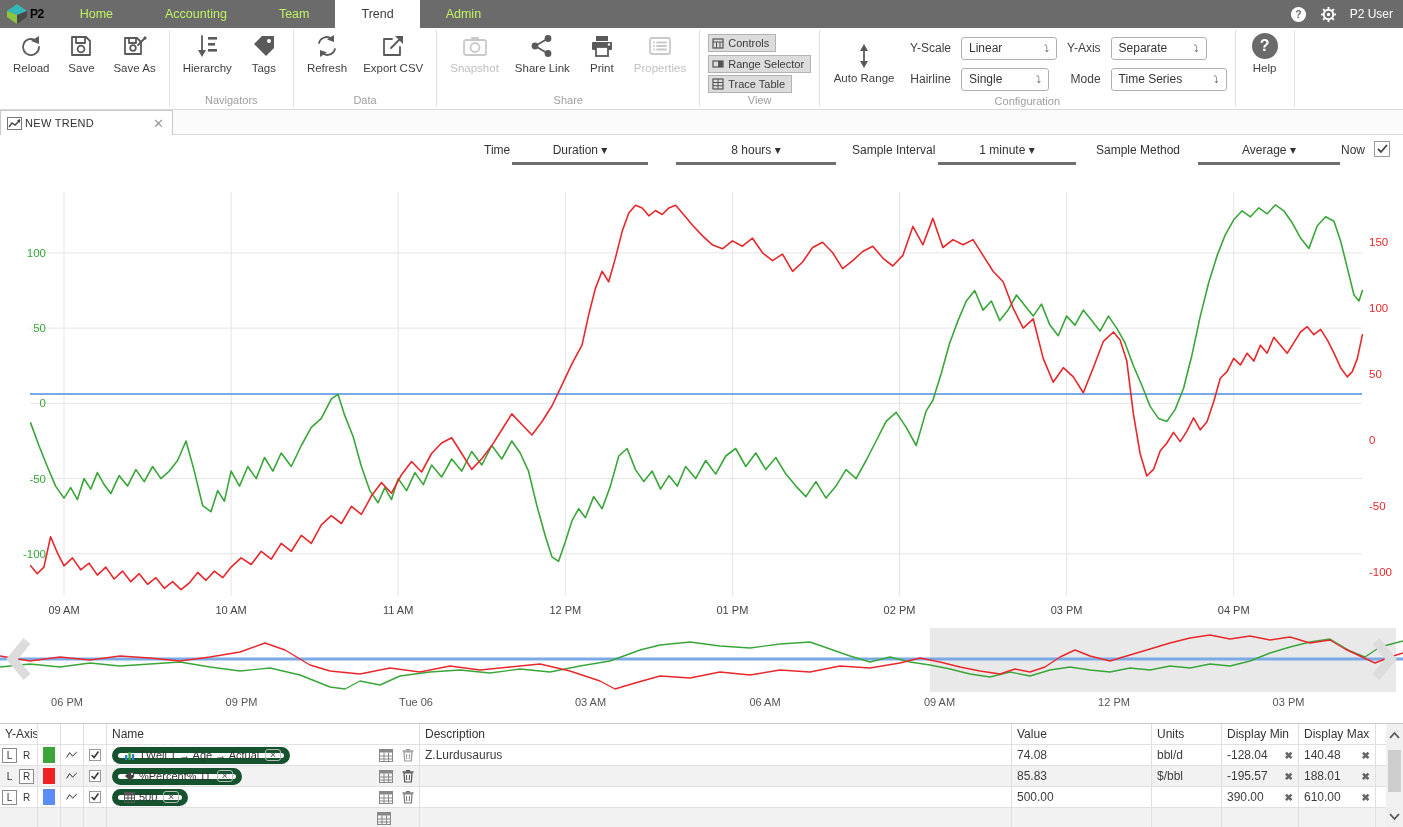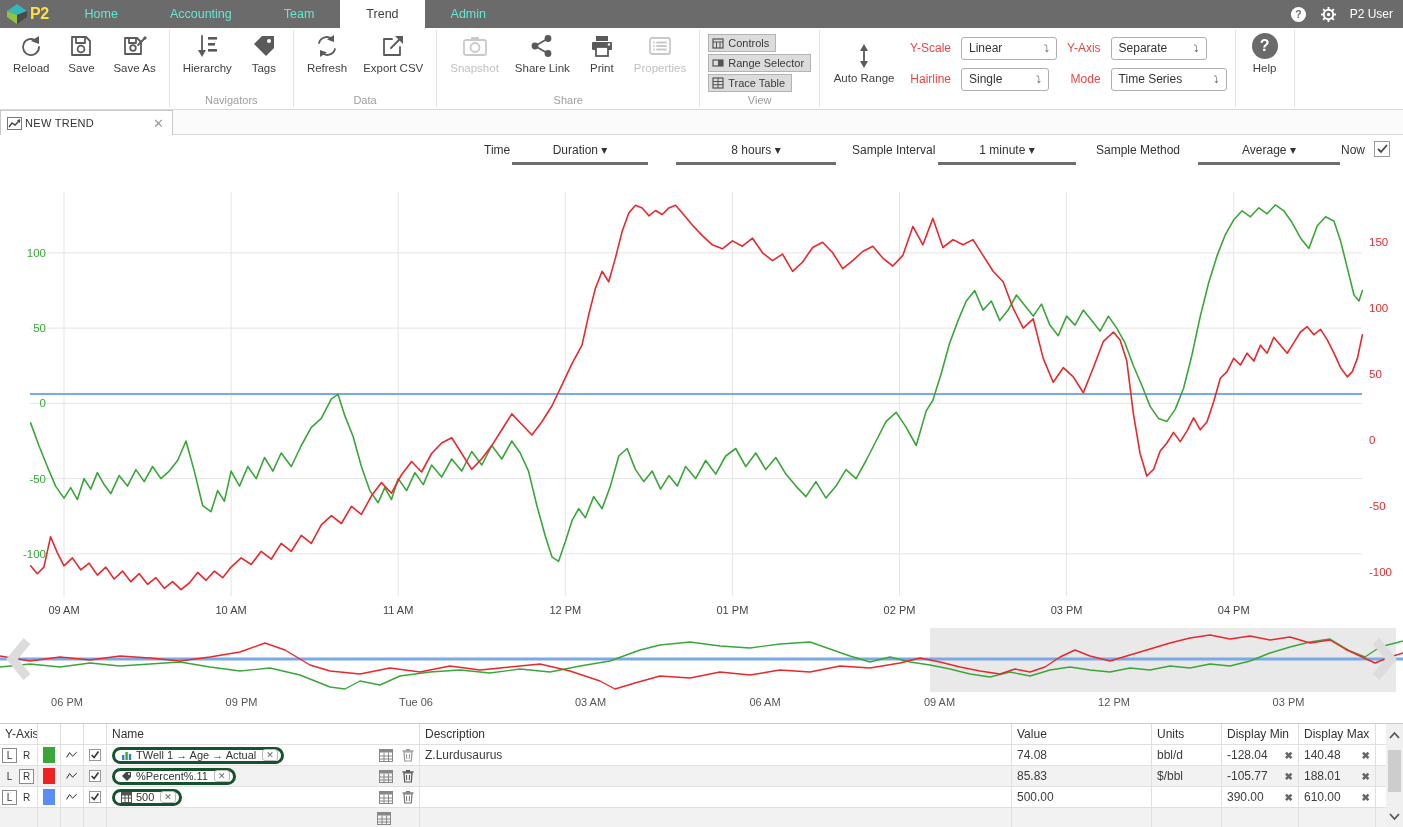--- a/index.html
+++ b/index.html
@@ -4,50 +4,50 @@
 <style>
   * { margin:0; padding:0; box-sizing:border-box; }
   html,body { width:1403px; height:827px; overflow:hidden; background:#fff;
     font-family:"Liberation Sans", sans-serif; color:#3c3c3c; }
   #app { position:relative; width:1403px; height:827px; background:#fff; }
 
   
   .topbar { position:absolute; left:0; top:0; width:1403px; height:28px; background:#6b6b6b;
     display:flex; align-items:stretch; }
   .logo { display:flex; align-items:center; padding:0 10px 0 6px; }
-  .logo-text { color:#fde047; font-weight:bold; font-size:16px; margin-left:2px; letter-spacing:-0.5px; }
-  .navtab { color:#5eead4; font-size:12.5px; display:flex; align-items:center; padding:0 26px; cursor:pointer; }
+  .logo-text { color:#000000; font-weight:bold; font-size:12px; margin-left:2px; letter-spacing:-0.5px; }
+  .navtab { color:#bef264; font-size:12.5px; display:flex; align-items:center; padding:0 26px; cursor:pointer; }
   .navtab.active { background:#fff; color:#3c3c3c; }
   .topbar-right { position:absolute; right:10px; top:0; height:28px; display:flex; align-items:center; gap:13px; }
   .tb-ico { width:17px; height:17px; display:block; }
   .user-name { color:#fff; font-size:12px; }
 
   
   .ribbon { position:absolute; left:0; top:28px; width:1403px; height:82px; background:#fff;
     border-bottom:1px solid #d9d9d9; display:flex; align-items:stretch; }
   .rsep { width:1px; background:#e2e2e2; margin:2px 0; }
   .rgroup { display:flex; flex-direction:column; padding:2px 8px 0 8px; }
-  .rgroup-body { display:flex; gap:6px; flex:1; align-items:flex-start; }
+  .rgroup-body { display:flex; gap:6px; flex:1; align-items:flex-start;justify-content:space-between; }
   .rgroup-caption { text-align:center; font-size:11px; color:#9e9e9e; height:16px; line-height:14px; }
   .rbtn { display:flex; flex-direction:column; align-items:center; padding:3px 5px; min-width:42px; cursor:pointer; }
   .rbtn .ric { width:26px; height:26px; }
   .rbtn .rlabel { font-size:11.5px; color:#3f3f3f; margin-top:3px; white-space:nowrap; }
   .rbtn.disabled .rlabel { color:#c0c0c0; }
   .stroke-ic { stroke:#5a5a5a; fill:none; stroke-width:1.8; stroke-linecap:round; stroke-linejoin:round; }
   .fill-ic { fill:#5a5a5a; }
   .disabled .stroke-ic { stroke:#c9c9c9; }
   .disabled .fill-ic { fill:#c9c9c9; }
 
   .view-group .rgroup-body { flex-direction:column; gap:2px; align-items:flex-start; padding-top:4px; }
   .toggle-btn { display:flex; align-items:center; gap:4px; background:#dcdcdc; border:1px solid #b3b3b3;
     font-size:11px; color:#3a3a3a; padding:1px 6px 1px 3px; height:18px; cursor:pointer; }
 
   .config-grid { display:grid; grid-template-columns:auto auto auto auto auto; grid-template-rows:30px 30px;
     column-gap:10px; row-gap:1px; align-items:center; padding-top:3px; }
-  .cfg-label { font-size:12px; color:#ef4444; text-align:right; }
+  .cfg-label { font-size:12px; color:#404040; text-align:right; }
   .dropdown { display:flex; align-items:center; justify-content:space-between; border:1px solid #b0b0b0;
     border-radius:3px; background:#fff; height:23px; padding:0 7px; font-size:12px; color:#333; cursor:pointer; }
   .dd-caret { font-size:10px; color:#555; margin-left:8px; }
   .autorange-cell { grid-row:1 / span 2; display:flex; flex-direction:column; align-items:center; width:72px; }
 
   .help-circle { width:26px; height:26px; border-radius:50%; background:#6a6a6a; color:#fff; font-weight:bold;
     font-size:16px; display:flex; align-items:center; justify-content:center; }
   .collapse-ribbon { position:absolute; right:12px; top:82px; width:16px; height:14px; cursor:pointer; }
 
   
@@ -79,21 +79,21 @@
   .tt-row { display:grid; grid-template-columns:38px 23px 23px 23px 313px 592px 140px 70px 77px 77px 10px;
     height:21px; align-items:center; }
   .tt-row.stripe { background:#f2f2f2; }
   .tt-row > div { height:21px; display:flex; align-items:center; border-right:1px solid #e0e0e0;
     border-bottom:1px solid #e0e0e0; padding:0 5px; overflow:hidden; white-space:nowrap; }
   .tt-head > div { color:#333; }
   .lr-cell { gap:2px; padding:0 2px !important; }
   .lr { width:15px; height:15px; font-size:10px; display:flex; align-items:center; justify-content:center; color:#333; }
   .lr.sel { border:1px solid #8a8a8a; background:#fff; }
   .swatch { width:19px; height:16px; }
-  .chip { display:inline-flex; align-items:center; border:3px solid #14532d; border-radius:9px;
+  .chip { display:inline-flex; align-items:center; border:6px solid #14532d; border-radius:9px;
     padding:0 3px 0 6px; height:17px; background:#fff; gap:4px; font-size:11px; color:#333; }
   .chip-x { border:1px solid #bbb; border-radius:3px; font-size:9px; color:#666; padding:0 3px; margin-left:2px;
     height:12px; line-height:11px; cursor:pointer; }
   .name-cell { justify-content:space-between; }
   .row-actions { display:flex; gap:9px; align-items:center; }
   .mmx { justify-content:space-between !important; }
   .x-ic { color:#666; font-weight:bold; font-size:10px; cursor:pointer; }
   .sb-thumb { position:absolute; left:2px; top:26px; width:13px; height:42px; background:#cdcdcd; }
 </style>
 </head>
@@ -317,20 +317,21 @@
         <div class="dropdown" style="width:88px">
           <span>Single</span>
           <span class="dd-caret">⤵︎</span>
         </div>
         <div class="cfg-label">Mode</div>
         <div class="dropdown" style="width:116px">
           <span>Time Series</span>
           <span class="dd-caret">⤵︎</span>
         </div>
       </div>
+      <div class="rgroup-caption">Configuration</div>
     </div>
     <div class="rsep"></div>
 
     <div class="rgroup">
       <div class="rgroup-body">
         <div class="rbtn">
           <div class="help-circle">?</div>
           <span class="rlabel">Help</span>
         </div>
       </div>
@@ -555,21 +556,21 @@
                 <rect x="4" y="1" width="4" height="1.6" fill="#555"></rect>
                 <line x1="4.4" y1="6" x2="4.7" y2="11" stroke="#555"></line>
                 <line x1="7.6" y1="6" x2="7.3" y2="11" stroke="#555"></line>
               </svg>
           </span>
         </div>
         <div></div>
         <div>85.83</div>
         <div>$/bbl</div>
         <div class="mmx">
-            <span>-105.77</span>
+            <span>-195.57</span>
             <span class="x-ic">✖</span>
           </div>
         <div class="mmx">
             <span>188.01</span>
             <span class="x-ic">✖</span>
           </div>
         <div></div>
       </div>
 
       <div class="tt-row">

